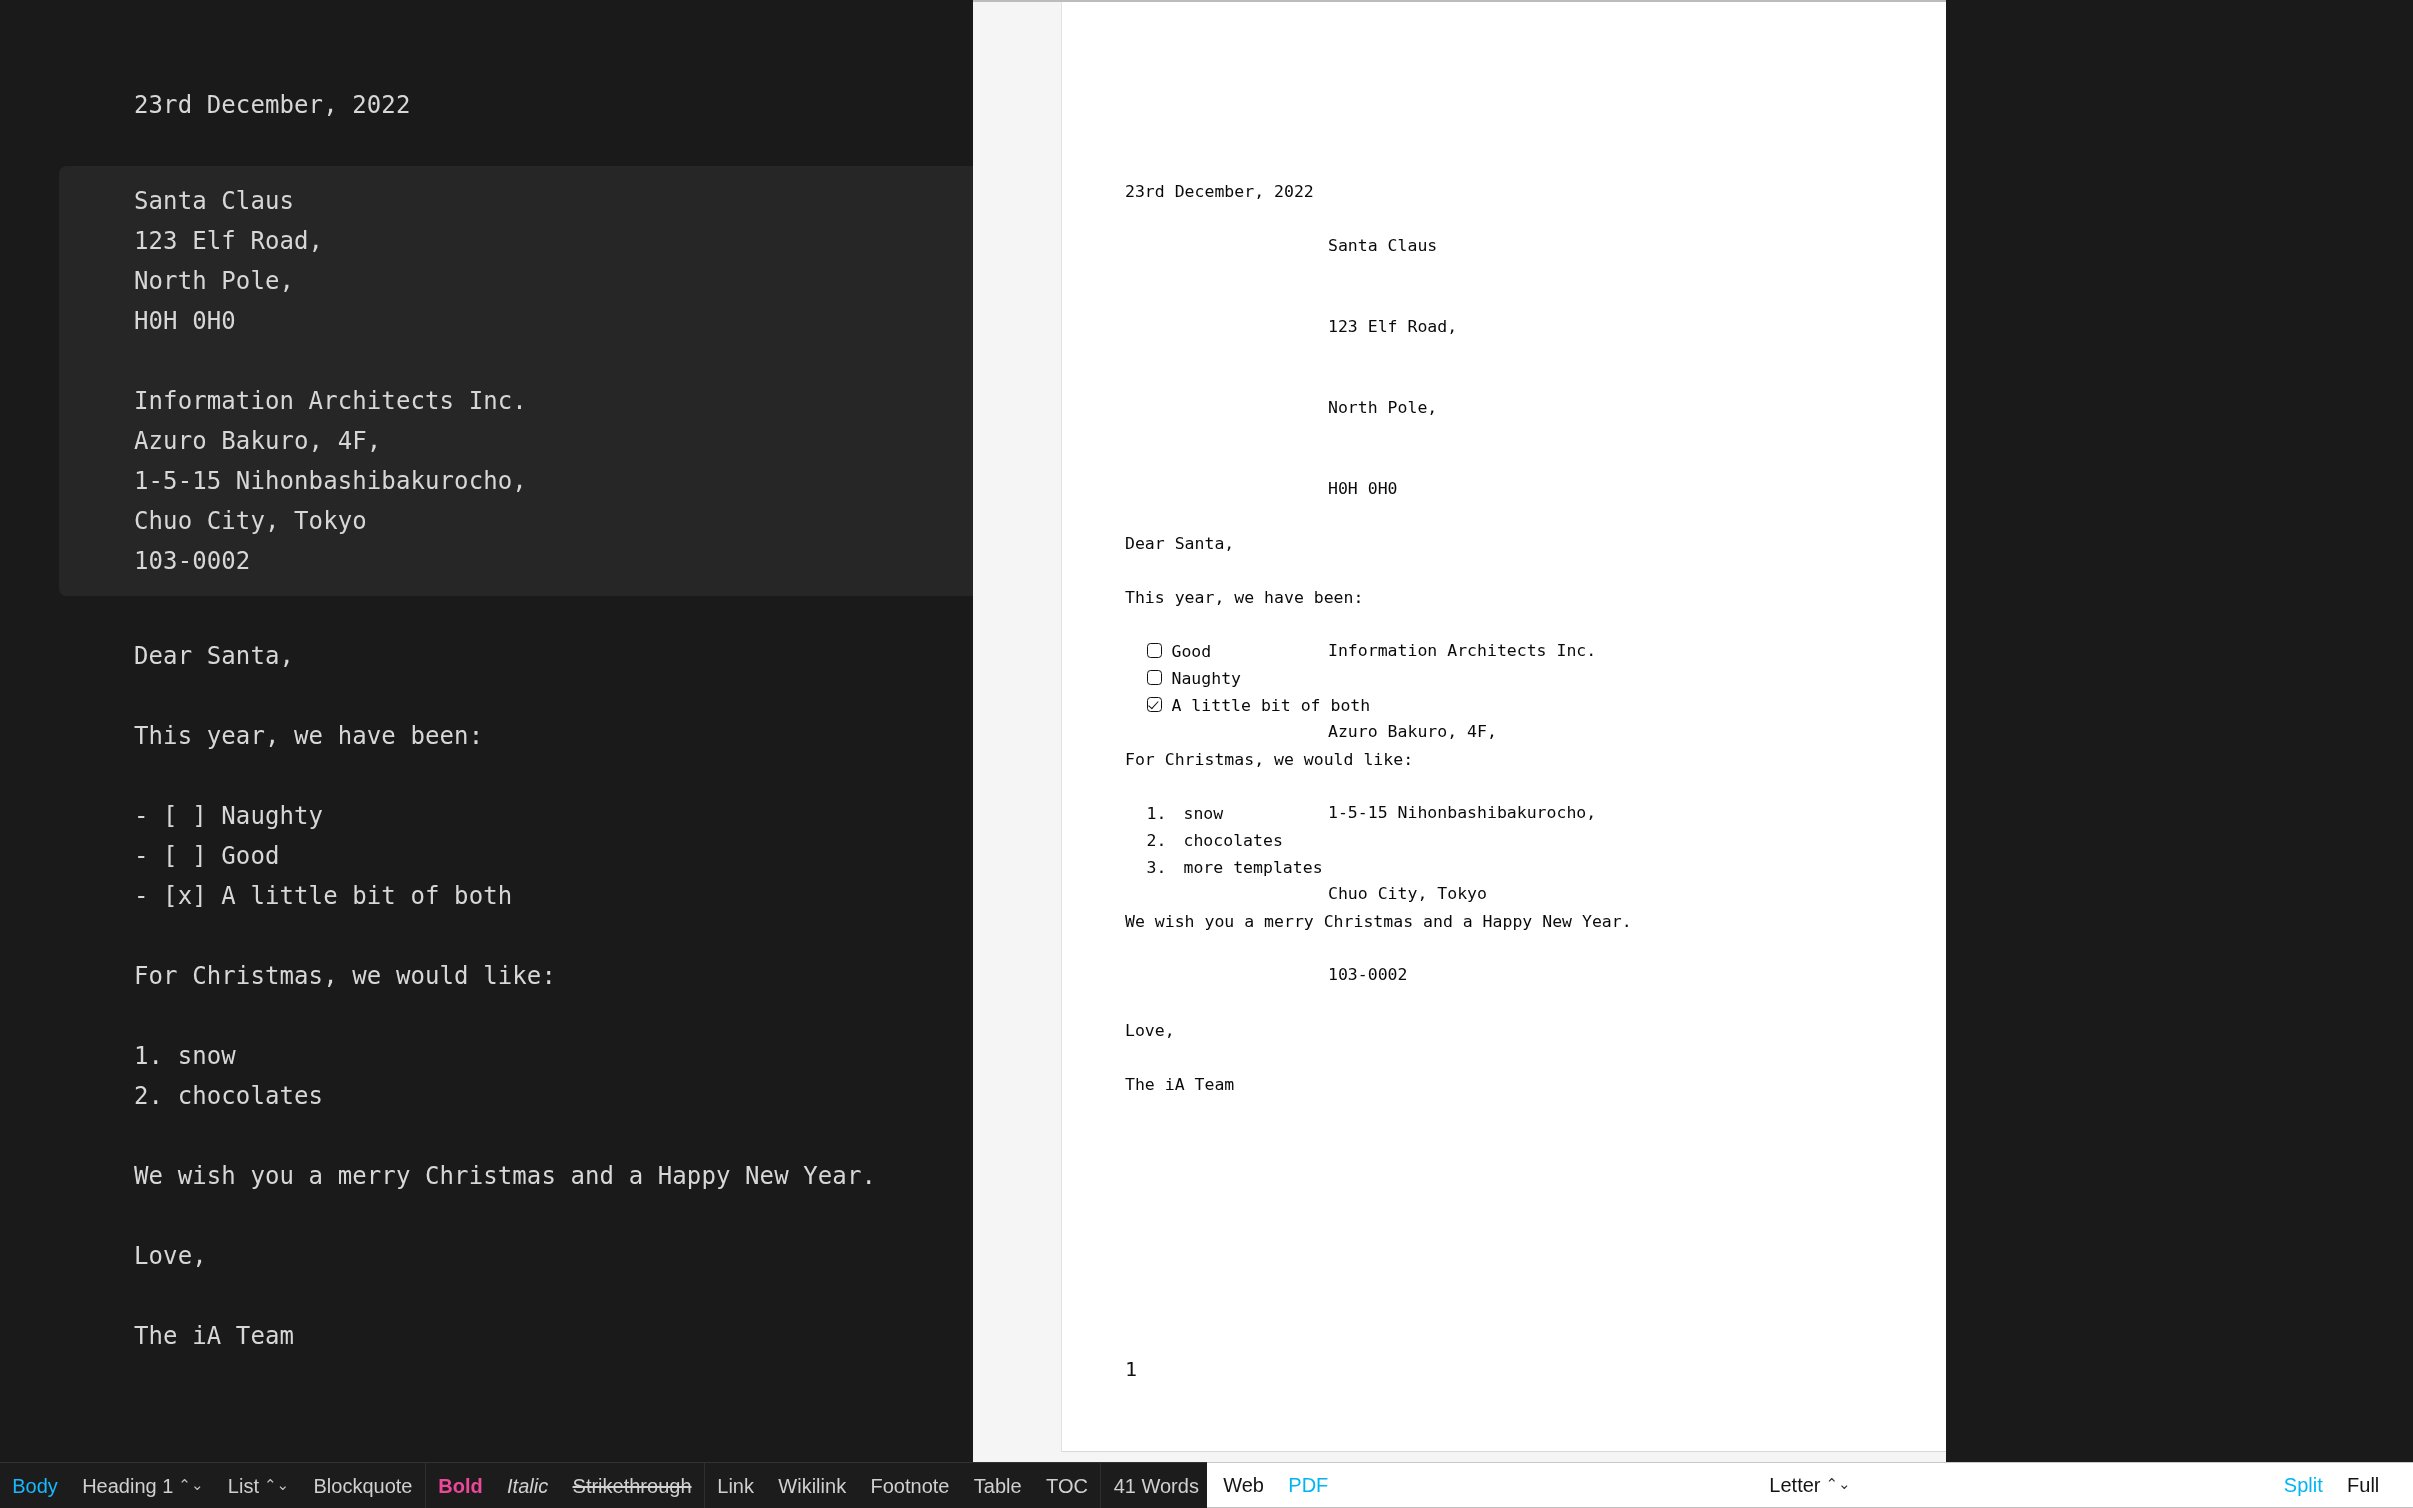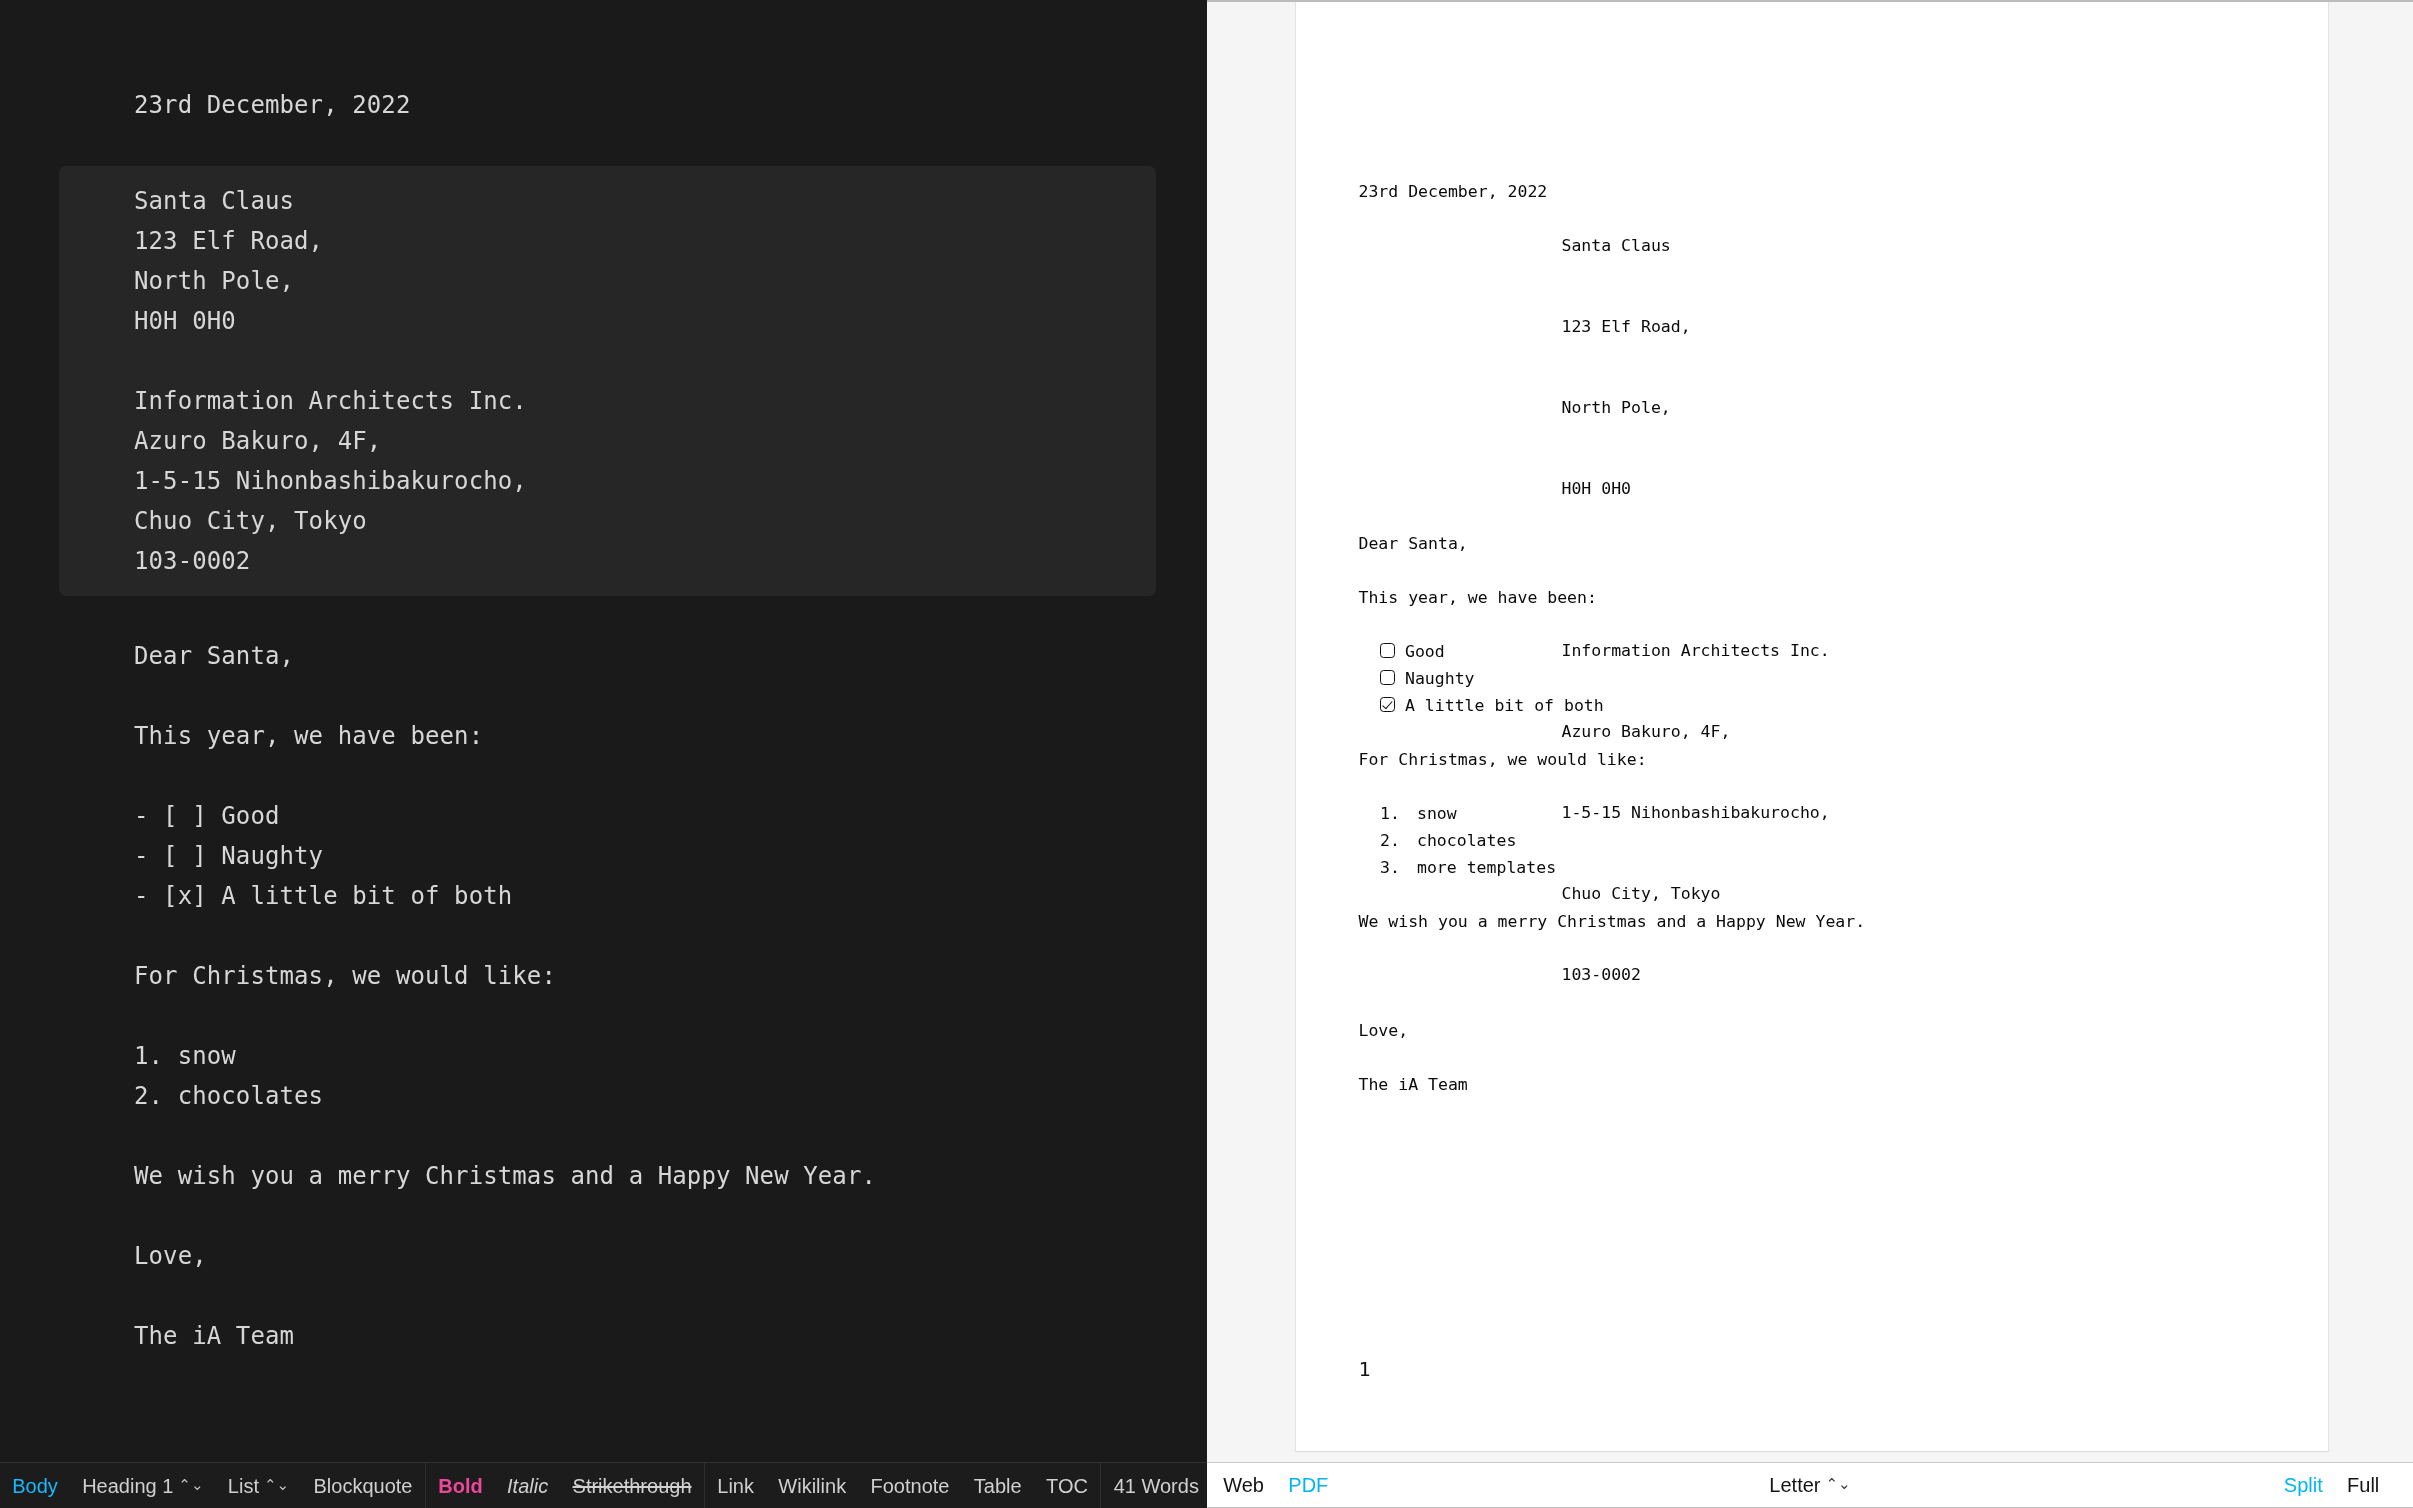--- a/index.html
+++ b/index.html
@@ -16,21 +16,21 @@
     position: relative;
     width: 2413px;
     height: 1508px;
     display: flex;
     flex-direction: column;
   }
 
   .panes {
     position: relative;
     display: flex;
-    width: 2413px;
+    width: 1946px;
     height: 1462px;
     text-decoration: underline;
   }
 
   
   .editor-pane {
     position: relative;
     width: 1207px;
     height: 1462px;
     background: #1a1a1a;
@@ -305,22 +305,22 @@
           <div class="ed-line">1-5-15 Nihonbashibakurocho,</div>
           <div class="ed-line">Chuo City, Tokyo</div>
           <div class="ed-line">103-0002</div>
         </div>
 
         <div class="ed-body">
           <div class="ed-line">Dear Santa,</div>
           <div class="ed-line ed-blank">&nbsp;</div>
           <div class="ed-line">This year, we have been:</div>
           <div class="ed-line ed-blank">&nbsp;</div>
+          <div class="ed-line">- [ ] Naughty</div>
           <div class="ed-line">- [ ] Good</div>
-          <div class="ed-line">- [ ] Naughty</div>
           <div class="ed-line">- [x] A little bit of both</div>
           <div class="ed-line ed-blank">&nbsp;</div>
           <div class="ed-line">For Christmas, we would like:</div>
           <div class="ed-line ed-blank">&nbsp;</div>
           <div class="ed-line">1. snow</div>
           <div class="ed-line">2. chocolates</div>
           <div class="ed-line ed-blank">&nbsp;</div>
           <div class="ed-line">We wish you a merry Christmas and a Happy New Year.</div>
           <div class="ed-line ed-blank">&nbsp;</div>
           <div class="ed-line">Love,</div>

